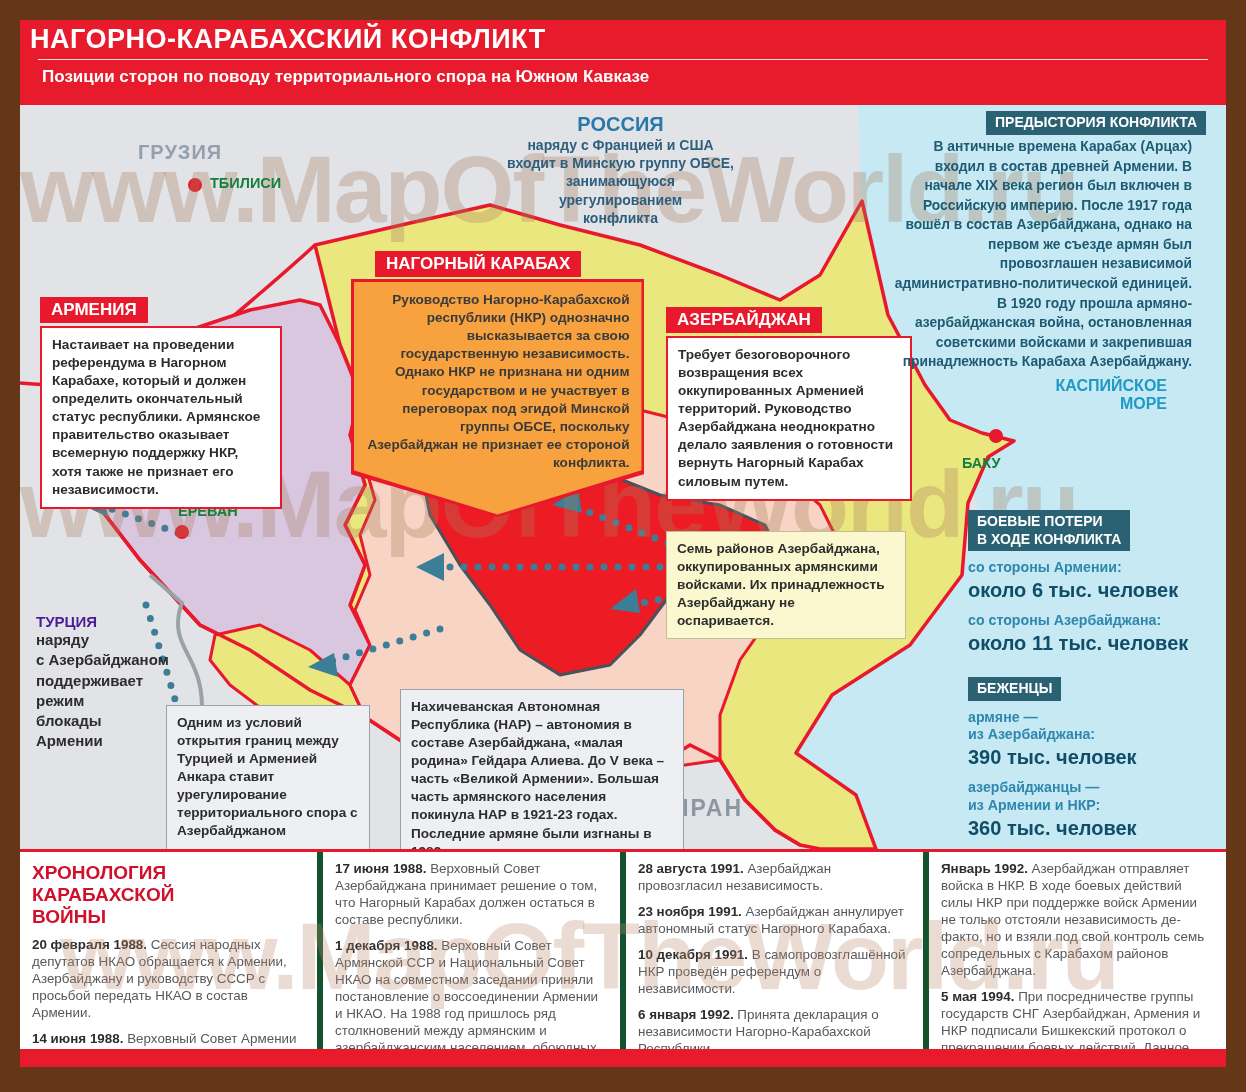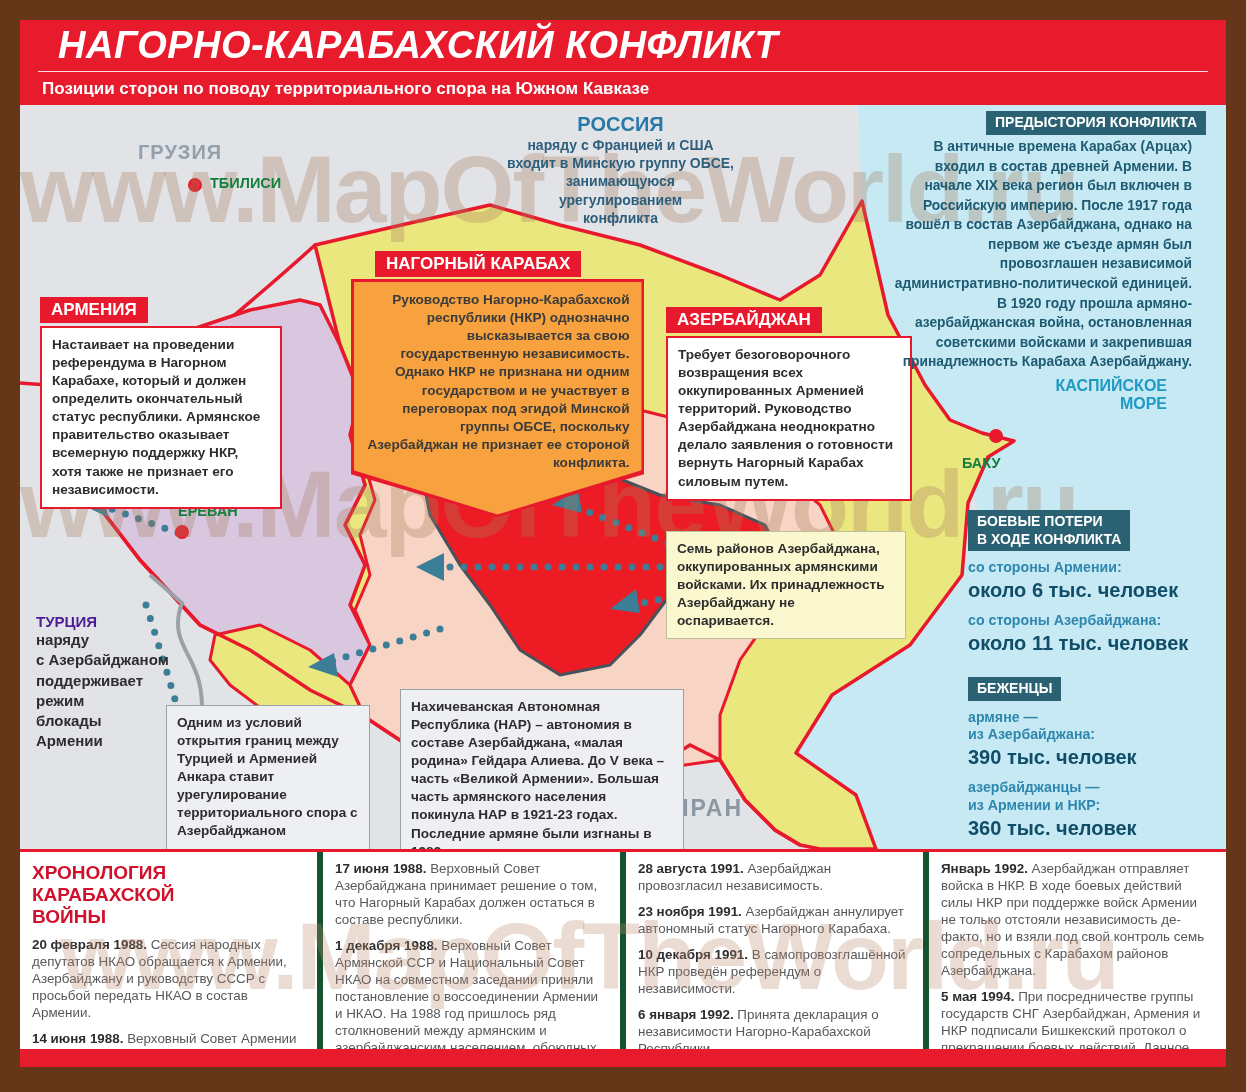--- a/index.html
+++ b/index.html
@@ -1,20 +1,20 @@
 <!DOCTYPE html>
 <html><head>
 <meta charset="utf-8">
 <style>
   html,body{margin:0;padding:0;background:#fff;}
   .poster{position:relative;width:1246px;height:1092px;background:#663619;overflow:hidden;
           font-family:"Liberation Sans",sans-serif;}
   
   .header{position:absolute;left:20px;top:20px;width:1206px;height:85px;background:#e81b2d;color:#fff;}
-  .header h1{margin:4px 0 0 38px;font-size:38px;letter-spacing:.5px;font-style:italic;}
+  .header h1{margin:4px 0 0 10px;font-size:27px;letter-spacing:.5px;}
   .header .rule{margin:4px 18px 0 18px;border-top:1px solid rgba(255,255,255,.85);}
   .header .sub{margin:7px 0 0 22px;font-size:17px;font-weight:bold;}
   
   .map{position:absolute;left:20px;top:105px;width:1206px;height:744px;background:#e2e3e7;overflow:hidden;}
   .map svg{position:absolute;left:0;top:0;z-index:0;}
   .wm{position:absolute;z-index:1;font-weight:bold;font-size:95px;letter-spacing:-2px;white-space:nowrap;
       color:rgba(167,124,92,.32);pointer-events:none;}
   .maplabel{position:absolute;z-index:2;}
   .pre{white-space:pre-line;}
   .red-tag{background:#e8192c;color:#fff;font-weight:bold;font-size:17px;padding:3px 11px;display:inline-block;}

